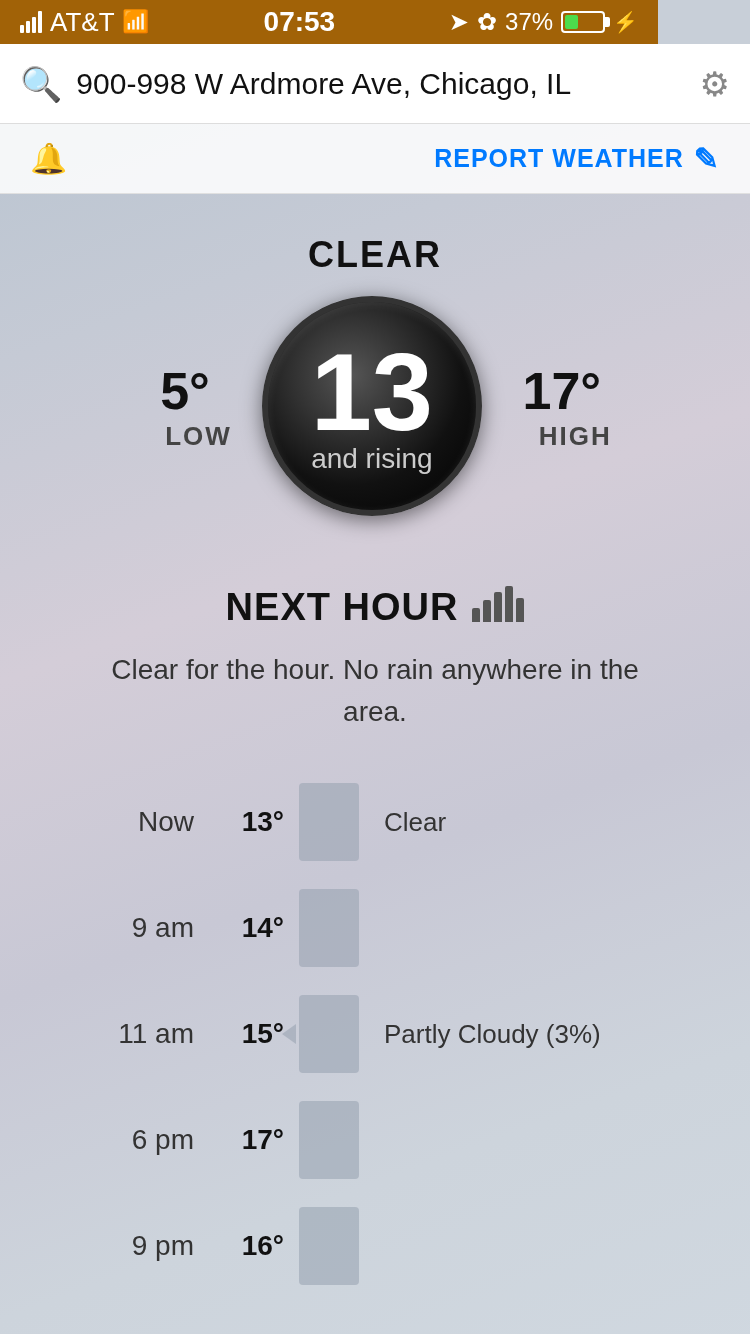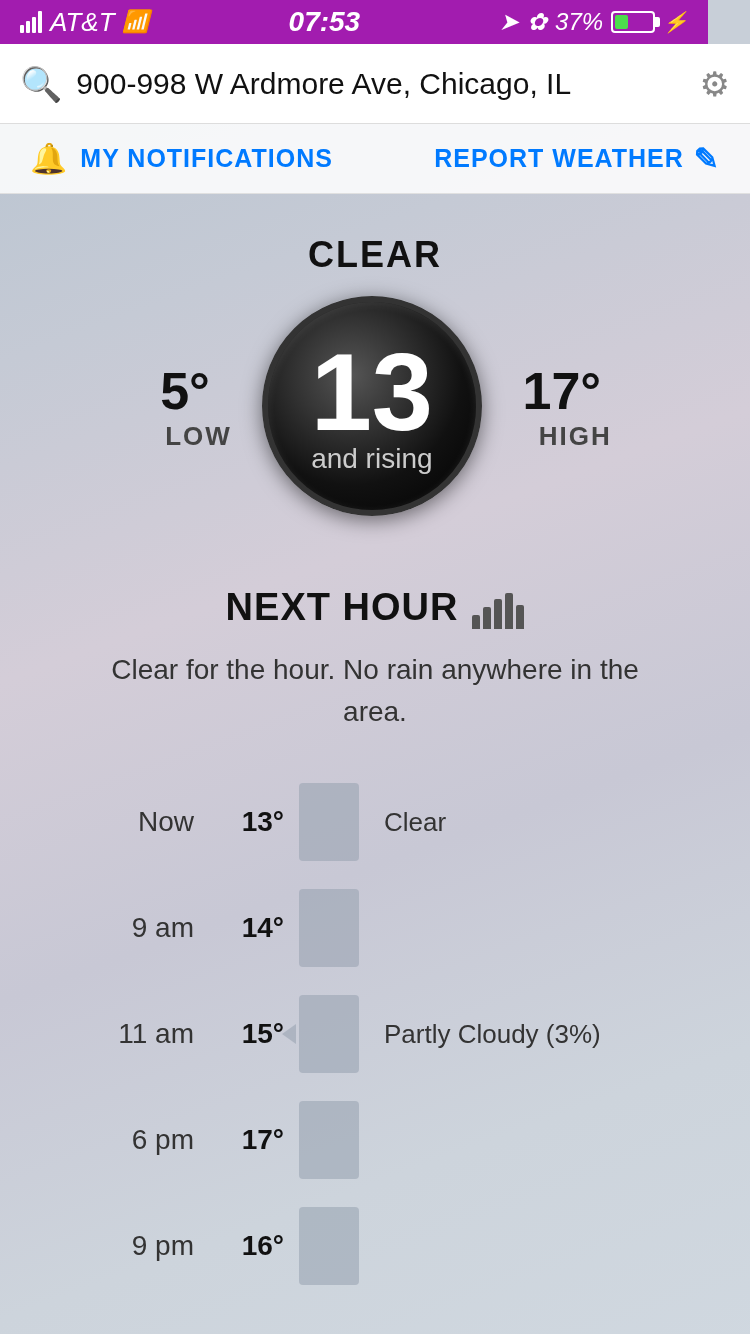--- a/index.html
+++ b/index.html
@@ -8,31 +8,30 @@
     body {
       width: 750px;
       min-height: 1334px;
       font-family: -apple-system, 'Helvetica Neue', Arial, sans-serif;
       background: #c8cfd8;
       overflow-x: hidden;
     }
 
     
     .status-bar {
-      width: 708px;
+      width: 658px;
       height: 44px;
-      background: #a21caf;
+      background: #a16207;
       display: flex;
       align-items: center;
       justify-content: space-between;
       padding: 0 20px;
       color: white;
       font-size: 26px;
       font-weight: 500;
-      font-style: italic;
     }
     .status-left { display: flex; align-items: center; gap: 8px; }
     .status-center { font-size: 28px; font-weight: 600; }
     .status-right { display: flex; align-items: center; gap: 8px; font-size: 24px; }
     .battery-icon {
       width: 44px; height: 22px; border: 2px solid white; border-radius: 4px; position: relative;
       display: inline-flex; align-items: center; padding: 2px;
     }
     .battery-icon::after {
       content: ''; position: absolute; right: -7px; top: 50%; transform: translateY(-50%);
@@ -172,21 +171,21 @@
       display: flex;
       flex-direction: column;
       align-items: center;
     }
     .next-hour-title {
       font-size: 38px;
       font-weight: 900;
       color: #111;
       letter-spacing: 1px;
       display: flex;
-      align-items: flex-end;
+      align-items: flex-start;
       gap: 14px;
       margin-bottom: 20px;
     }
     .bar-chart-icon {
       display: flex;
       align-items: flex-end;
       gap: 3px;
       height: 36px;
     }
     .bar-chart-icon span {
@@ -296,21 +295,20 @@
 
   <div class="search-bar">
     <span class="search-icon-wrap">🔍</span>
     <span class="address-text">900-998 W Ardmore Ave, Chicago, IL</span>
     <span class="gear-icon">⚙</span>
   </div>
 
   <div class="nav-bar">
     <div class="nav-left">
       <span class="bell-icon">🔔</span>
-      <span>MY NOTIFICATIONS</span>
     </div>
     <div class="nav-right">
       <span>REPORT WEATHER</span>
       <span class="pencil-icon">✎</span>
     </div>
   </div>
 
   <div class="weather-section">
     <span class="condition-label">CLEAR</span>
 

